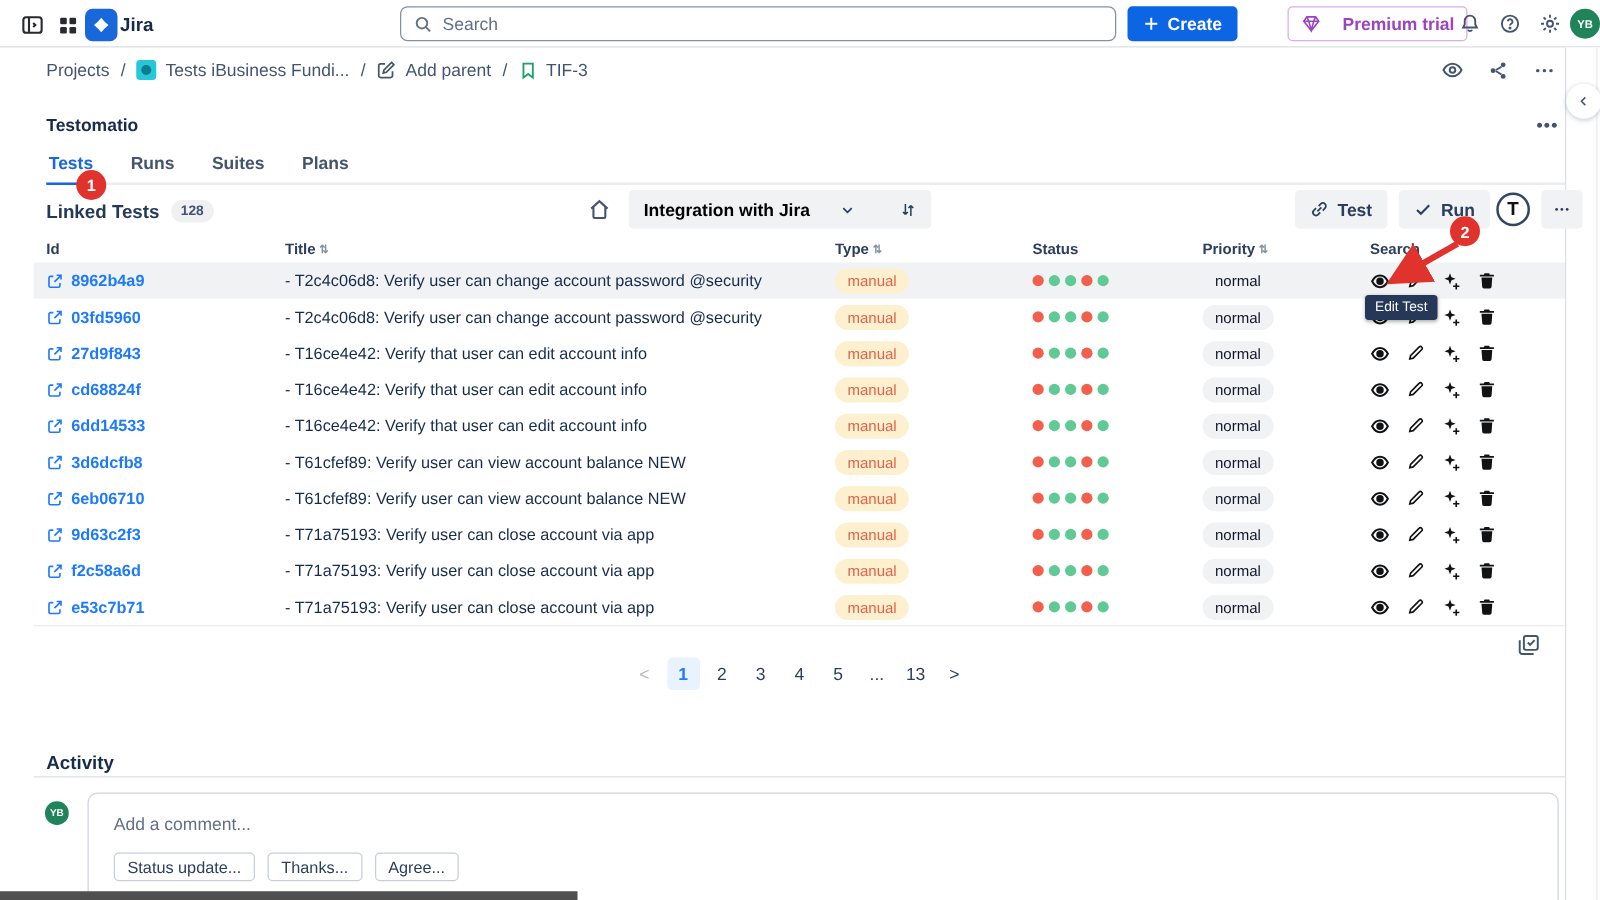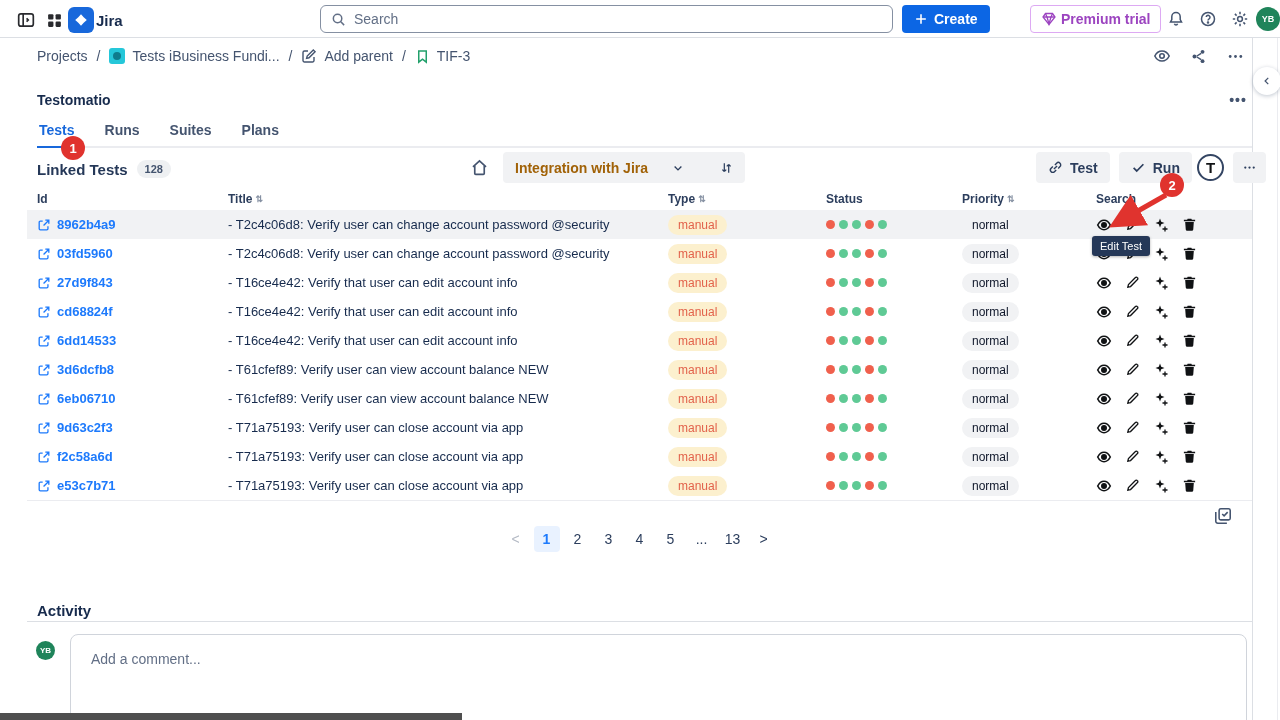--- a/index.html
+++ b/index.html
@@ -9,21 +9,21 @@
 
   
   .topbar { position:absolute; top:0; left:0; width:1280px; height:38px; background:#fff; border-bottom:1px solid #DCDFE4; }
   .topbar-left { position:absolute; left:12px; top:0; height:40px; display:flex; align-items:center; }
   .icon-btn { width:28px; height:28px; display:flex; align-items:center; justify-content:center; color:#292A2E; border-radius:4px; background:transparent; border:none; cursor:pointer; }
   .jira-logo { width:26px; height:26px; border-radius:6px; background:#1868DB; display:flex; align-items:center; justify-content:center; }
   .app-name { font-size:15px; font-weight:bold; color:#172B4D; margin-left:2px; }
   .searchbox { position:absolute; left:320px; top:5px; width:573px; height:28px; border:1px solid #8590A2; border-radius:6px; display:flex; align-items:center; padding:0 10px; gap:8px; color:#626F86; background:#fff; }
   .searchbox span { font-size:14px; }
   .create-btn { position:absolute; left:902px; top:5px; height:28px; padding:0 12px; background:#0C66E4; color:#fff; border:none; border-radius:4px; font-size:14px; font-weight:bold; display:flex; align-items:center; gap:6px; cursor:pointer; }
-  .premium-btn { position:absolute; left:1030px; top:5px; height:28px; padding:0 10px; background:#fff; border:1px solid #DDA9F3; border-radius:4px; color:#9C44C0; font-size:14px; font-weight:bold; display:flex; align-items:center; gap:4px; cursor:pointer; }
+  .premium-btn { position:absolute; left:1030px; top:5px; height:28px; padding:0 10px; background:#fff; border:1px solid #DDA9F3; border-radius:4px; color:#9C44C0; font-size:14px; font-weight:bold; display:flex; align-items:center; gap:17px; cursor:pointer; }
   .tb-icon { position:absolute; top:5px; }
   .avatar { border-radius:50%; background:#1F845A; color:#fff; font-weight:bold; display:flex; align-items:center; justify-content:center; }
   .avatar.top { position:absolute; left:1256px; top:7px; width:24px; height:24px; font-size:9px; }
 
   
   .crumbs { position:absolute; top:42px; left:37px; height:28px; display:flex; align-items:center; gap:9px; font-size:14px; color:#44546F; }
   .crumb-link { color:#44546F; cursor:pointer; display:flex; align-items:center; gap:7px; }
   .proj-ico { width:16px; height:16px; border-radius:3px; background:#25C7D9; display:flex; align-items:center; justify-content:center; }
   .proj-ico i { width:8px; height:8px; border-radius:50%; background:#0E7C8C; display:block; }
   .crumb-actions { position:absolute; top:42px; left:1145px; display:flex; gap:4px; }
@@ -44,21 +44,21 @@
 
   .step-badge { position:absolute; width:24px; height:24px; border-radius:50%; background:#E0332E; color:#fff; font-size:13px; font-weight:bold; display:flex; align-items:center; justify-content:center; z-index:7; }
   .step-1 { left:61px; top:136px; }
   .step-2 { left:1160px; top:173px; }
   .arrow-svg { position:absolute; left:1100px; top:190px; z-index:7; }
 
   
   .lt-label { position:absolute; left:37px; top:160px; font-size:15px; font-weight:bold; color:#253858; display:flex; align-items:center; gap:9px; }
   .lt-count { background:#EEF0F2; color:#44546F; font-size:11px; font-weight:bold; padding:3px 8px; border-radius:10px; }
   .home-btn { position:absolute; left:470px; top:158px; color:#44546F; background:none; border:none; cursor:pointer; }
-  .branch-pill { position:absolute; left:503px; top:152px; height:31px; background:#F1F2F4; border-radius:4px; display:flex; align-items:center; padding:0 12px; gap:24px; color:#a16207; cursor:pointer; border:none; }
+  .branch-pill { position:absolute; left:503px; top:152px; height:31px; background:#F1F2F4; border-radius:4px; display:flex; align-items:center; padding:0 12px; gap:24px; color:#000000; cursor:pointer; border:none; }
   .branch-pill .lbl { font-size:14px; font-weight:bold; }
   .branch-pill .git { margin-left:12px; }
   .run-group { position:absolute; top:152px; left:1036px; display:flex; align-items:center; gap:9px; }
   .soft-btn { height:31px; background:#F1F2F4; border:none; border-radius:4px; color:#2C3E5D; font-size:14px; font-weight:bold; display:flex; align-items:center; gap:7px; padding:0 12px; cursor:pointer; }
   .t-logo { width:27px; height:27px; border-radius:50%; border:2px solid #344563; background:#fff; color:#101214; font-weight:bold; font-size:15px; display:flex; align-items:center; justify-content:center; margin-left:-4px; z-index:2; }
 
   
   .table { position:absolute; left:27px; top:188px; width:1225px; }
   .thead, .trow { display:grid; grid-template-columns:191px 440px 158px 136px 134px 1fr; padding-left:10px; align-items:center; }
   .thead { height:22px; font-size:12px; font-weight:bold; color:#2C3E5D; }
@@ -954,16 +954,22 @@
       </div>
     <button class="page">&gt;</button>
   </div>
 
   <div class="activity-title">Activity</div>
   <div class="activity-rule"></div>
   <span class="avatar cmt">YB</span>
 
   <div class="comment-box">
     <div class="comment-ph">Add a comment...</div>
+    <div class="quick-row">
+
+    <button class="quick-btn">Status update...</button>
+        <button class="quick-btn">Thanks...</button>
+        <button class="quick-btn">Agree...</button>
+      </div>
   </div>
 
   <div class="bottom-bar"></div>
 </div>
 
 </body></html>

